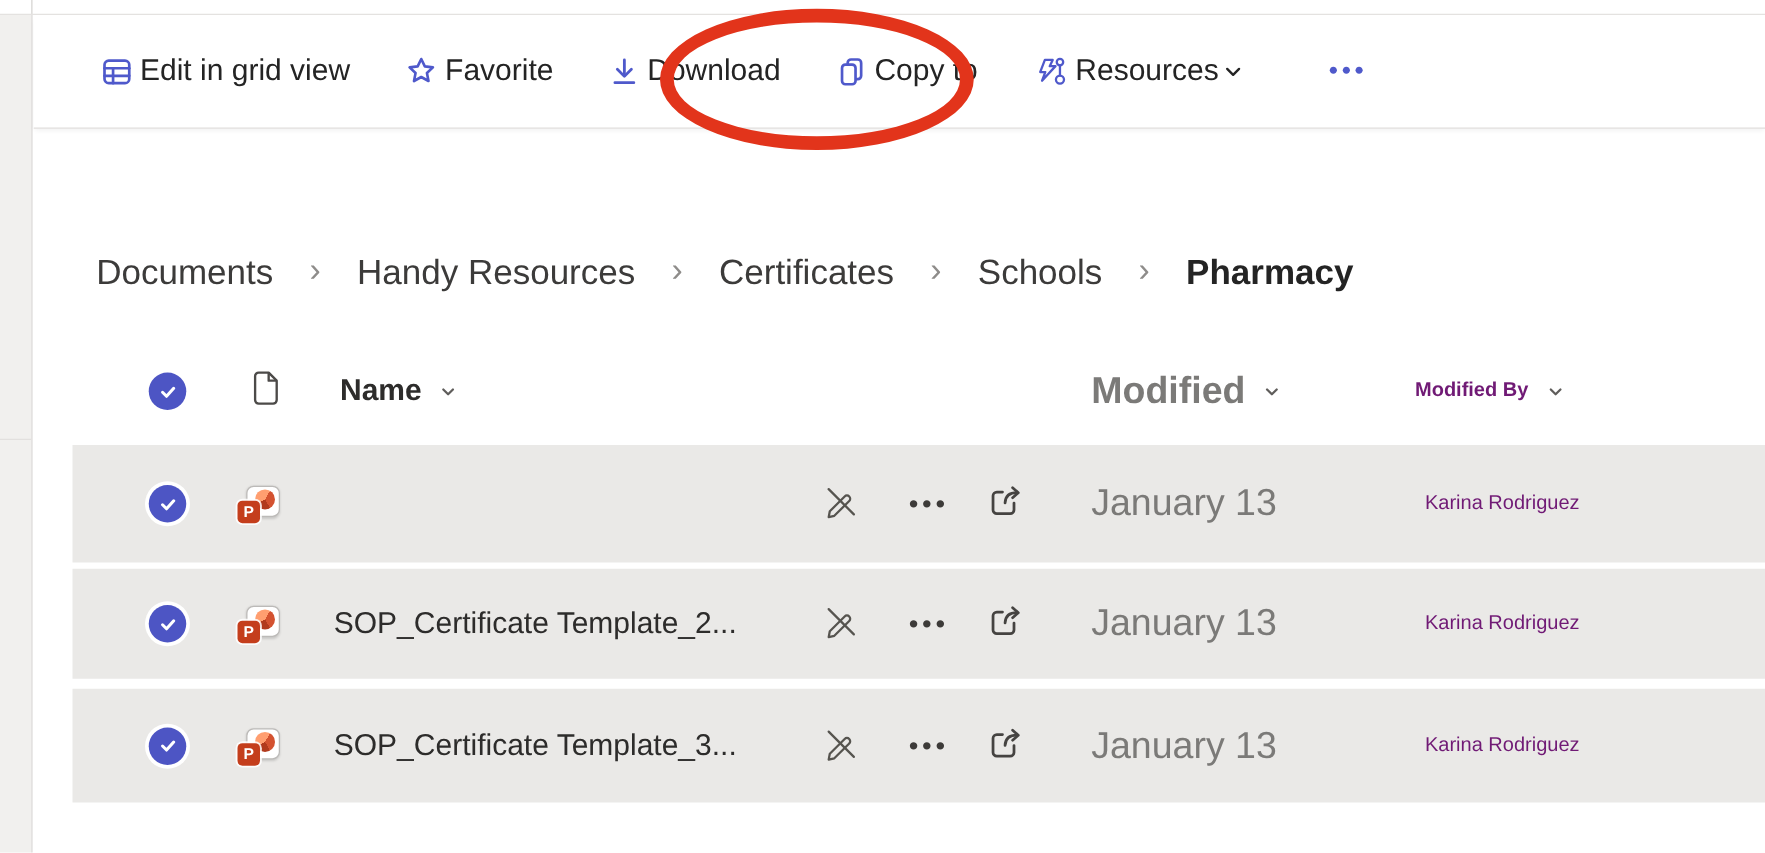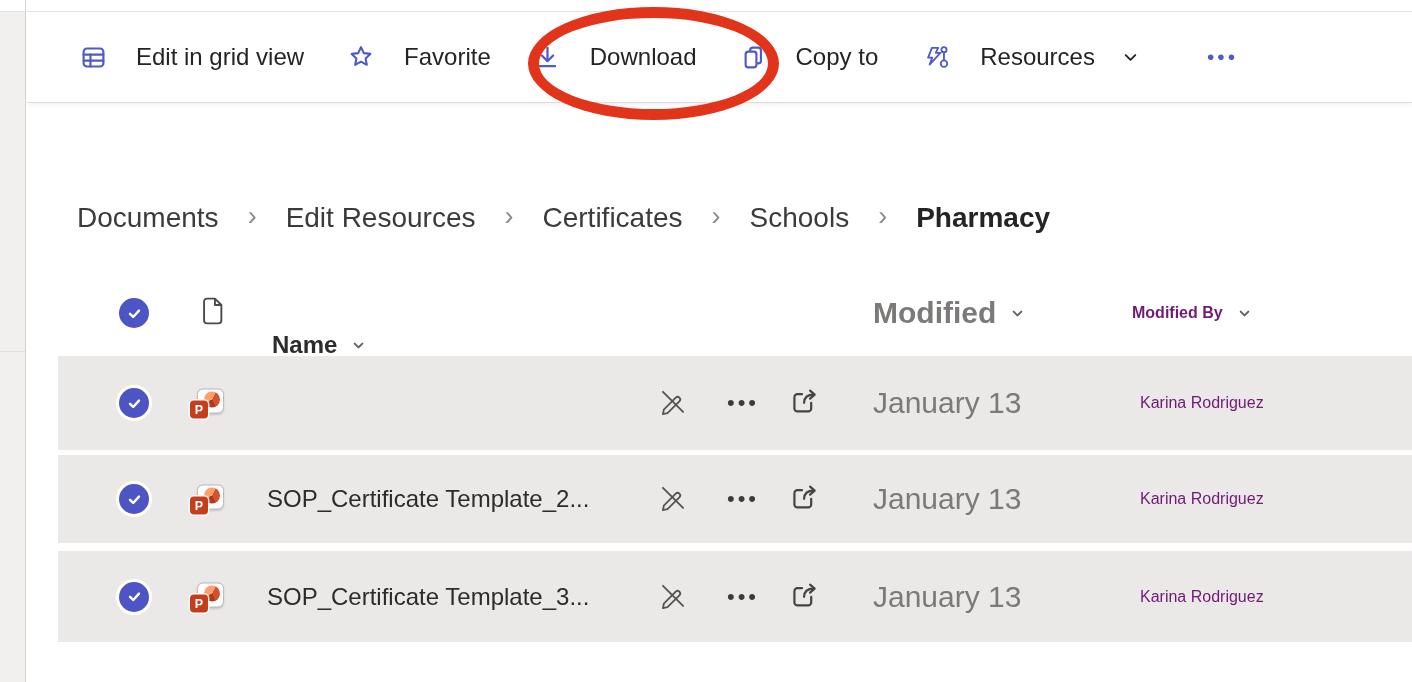--- a/index.html
+++ b/index.html
@@ -13,21 +13,21 @@
   .left-rail .rail-body { position:absolute; left:0; top:12px; bottom:0; width:100%; background:#f1f0ee; }
   .left-rail .rail-divider { position:absolute; left:0; top:351px; width:100%; height:1px; background:#e2e0de; }
   
   .top-hairline { position:absolute; left:0; right:0; top:11px; height:1px; background:#e4e2e0; }
   
   .toolbar {
     position:absolute; left:27px; right:0; top:12px; height:91px; background:#fff;
     border-bottom:1px solid #dfdddb; box-shadow:0 3px 4px -1px rgba(0,0,0,0.06);
     display:flex; align-items:center; padding-left:53px; z-index:2;
   }
-  .cmd { display:flex; align-items:center; gap:29px; margin-right:43px; font-size:24px; color:#242424; cursor:pointer; white-space:nowrap; }
+  .cmd { display:flex; align-items:center; gap:5px; margin-right:43px; font-size:24px; color:#242424; cursor:pointer; white-space:nowrap; }
   .cmd svg { display:block; }
   .cmd .chev { margin-left:-3px; }
   .toolbar-more { color:#4f59cb; font-size:21px; letter-spacing:3px; margin-left:24px; cursor:pointer; }
   
   .annotation-ellipse {
     position:absolute; left:528px; top:7px; width:251px; height:113px;
     border:11px solid #e2341b; border-radius:50%; z-index:10; pointer-events:none;
   }
   
   .breadcrumb { position:absolute; left:77px; top:202px; display:flex; align-items:center; gap:29px; font-size:28px; color:#3c3b3a; }
@@ -42,21 +42,21 @@
   .hdr { position:absolute; left:0; right:0; top:286px; height:54px; }
   .hdr .cell, .row .cell { position:absolute; top:50%; transform:translateY(-50%); }
   .hdr-label { font-size:21px; font-weight:700; color:#242424; display:flex; align-items:center; gap:14px; cursor:pointer; white-space:nowrap; }
   .row { position:absolute; left:58px; right:0; background:#eae9e7; }
   .row.r0 { top:356px; height:94px; }
   .row.r1 { top:455px; height:88px; }
   .row.r2 { top:551px; height:91px; }
   .c-check { left:61px; }   .hdr .c-check { left:119px; }
   .c-ppt { left:132px; }    .hdr .c-page { left:199px; }
   .c-name { left:209px; font-size:24px; color:#2d2c2b; cursor:pointer; white-space:nowrap; }
-  .hdr .c-name { left:272px;margin-top:32px; }
+  .hdr .c-name { left:272px; }
   .c-pen { left:599px; }
   .c-dots { left:660px; width:50px; text-align:center; font-size:22px; letter-spacing:3px; color:#3d3b39; cursor:pointer; }
   .c-share { left:729px; cursor:pointer; }
   .c-mod { left:815px; font-size:30px; color:#7b7a78; white-space:nowrap; }
   .hdr .c-mod { left:873px; }
   .c-modby { left:1082px; font-size:16px; color:#701a75; white-space:nowrap; }
   .hdr .c-modby { left:1132px; }
   
   .ppt { position:relative; width:36px; height:31px; }
   .ppt .page { position:absolute; left:7px; top:1px; width:27px; height:25px; background:#fff; border:1.4px solid #bcbab8; border-radius:6px; box-shadow:0 1px 2px rgba(0,0,0,0.15); }
@@ -139,21 +139,21 @@
   </div>
 
   <div class="toolbar-more">•••</div>
 </div>
 
 <div class="annotation-ellipse"></div>
 
 <div class="breadcrumb">
   <span class="crumb">Documents</span>
   <span class="sep">›</span>
-  <span class="crumb">Edit Resources</span>
+  <span class="crumb">Handy Resources</span>
   <span class="sep">›</span>
   <span class="crumb">Certificates</span>
   <span class="sep">›</span>
   <span class="crumb">Schools</span>
   <span class="sep">›</span>
   <span class="crumb current">Pharmacy</span>
 </div>
 
 <div class="hdr">
   <span class="cell c-check">

